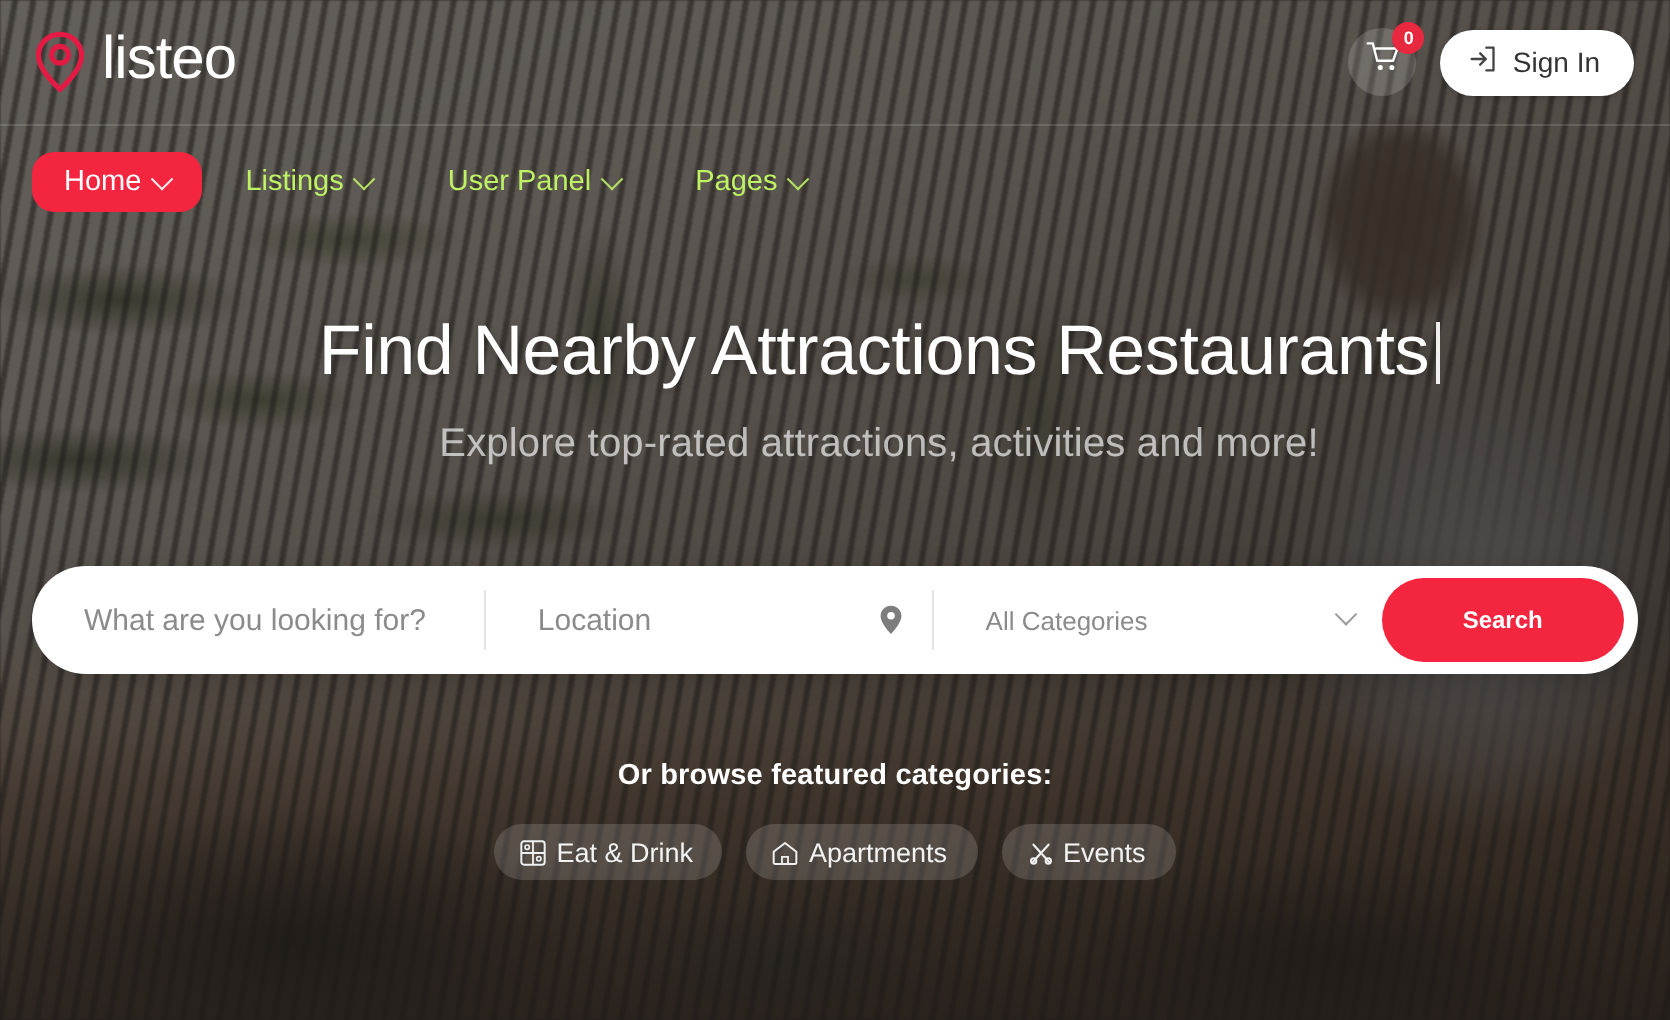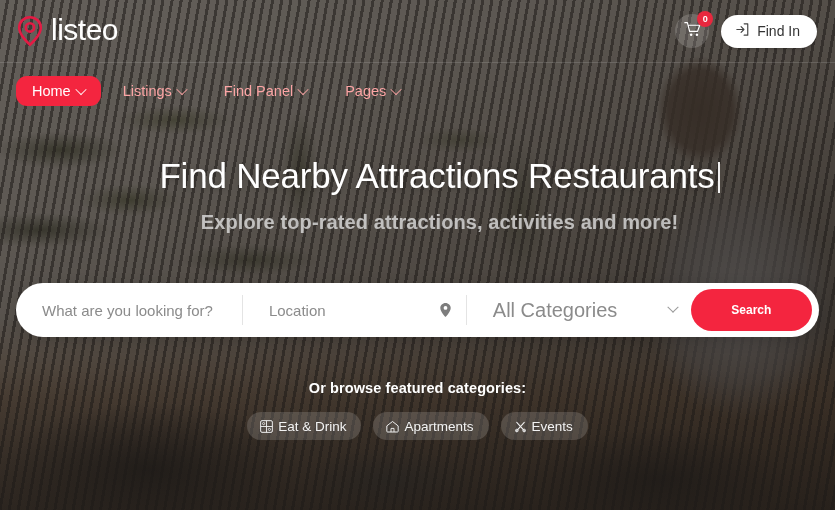--- a/index.html
+++ b/index.html
@@ -155,21 +155,21 @@
     align-items: center;
     gap: 6px;
     z-index: 10;
   }
   .nav-item {
     display: flex;
     align-items: center;
     gap: 6px;
     padding: 7px 16px;
     border-radius: 18px;
-    color: #fca5a5;
+    color: #bef264;
     font-size: 14.5px;
     cursor: pointer;
     white-space: nowrap;
   }
   .nav-item.active {
     background: #f4253f;
     color: #ffffff;
     border-radius: 11px;
   }
   .chev {
@@ -203,21 +203,21 @@
     height: 31px;
     background: #ffffff;
     vertical-align: -5px;
     margin-left: 3px;
     opacity: 0.92;
   }
   .hero-sub {
     margin-top: 14px;
     color: rgba(226,226,226,0.78);
     font-size: 20px;
-    font-weight: 700;
+    font-weight: 400;
     letter-spacing: 0.1px;
   }
 
   
   .searchbar {
     position: absolute;
     top: 283px;
     left: 16px;
     width: 803px;
     height: 54px;
@@ -254,21 +254,21 @@
 
   .sb-icon-right {
     position: absolute;
     right: 14px;
     top: 50%;
     transform: translateY(-50%);
     display: flex;
     align-items: center;
   }
   .sb-select-text {
-    font-size: 20px;
+    font-size: 13px;
     color: #8b8b8b;
   }
   .sb-chev {
     width: 8px; height: 8px;
     border-right: 1.7px solid #9a9a9a;
     border-bottom: 1.7px solid #9a9a9a;
     transform: rotate(45deg) translate(-2px,-2px);
   }
 
   .search-btn {
@@ -359,38 +359,38 @@
         <span class="cart-badge">0</span>
       </div>
 
       <div class="signin-btn">
         <span>
           <svg width="15" height="15" viewBox="0 0 18 18">
             <path d="M11 2.2h4.3v13.6H11" fill="none" stroke="#444" stroke-width="1.4" stroke-linecap="round" stroke-linejoin="round"></path>
             <path d="M2.2 9h8.2M7.3 5.6L10.7 9l-3.4 3.4" fill="none" stroke="#444" stroke-width="1.4" stroke-linecap="round" stroke-linejoin="round"></path>
           </svg>
         </span>
-        <span>Find In</span>
+        <span>Sign In</span>
       </div>
 
     </div>
   </div>
   <div class="header-divider"></div>
 
   <nav class="nav">
     <div class="nav-item active">
       <span>Home</span>
       <span class="chev"></span>
     </div>
     <div class="nav-item">
       <span>Listings</span>
       <span class="chev"></span>
     </div>
     <div class="nav-item">
-      <span>Find Panel</span>
+      <span>User Panel</span>
       <span class="chev"></span>
     </div>
     <div class="nav-item">
       <span>Pages</span>
       <span class="chev"></span>
     </div>
   </nav>
 
   <div class="hero">
     <div class="hero-title">

